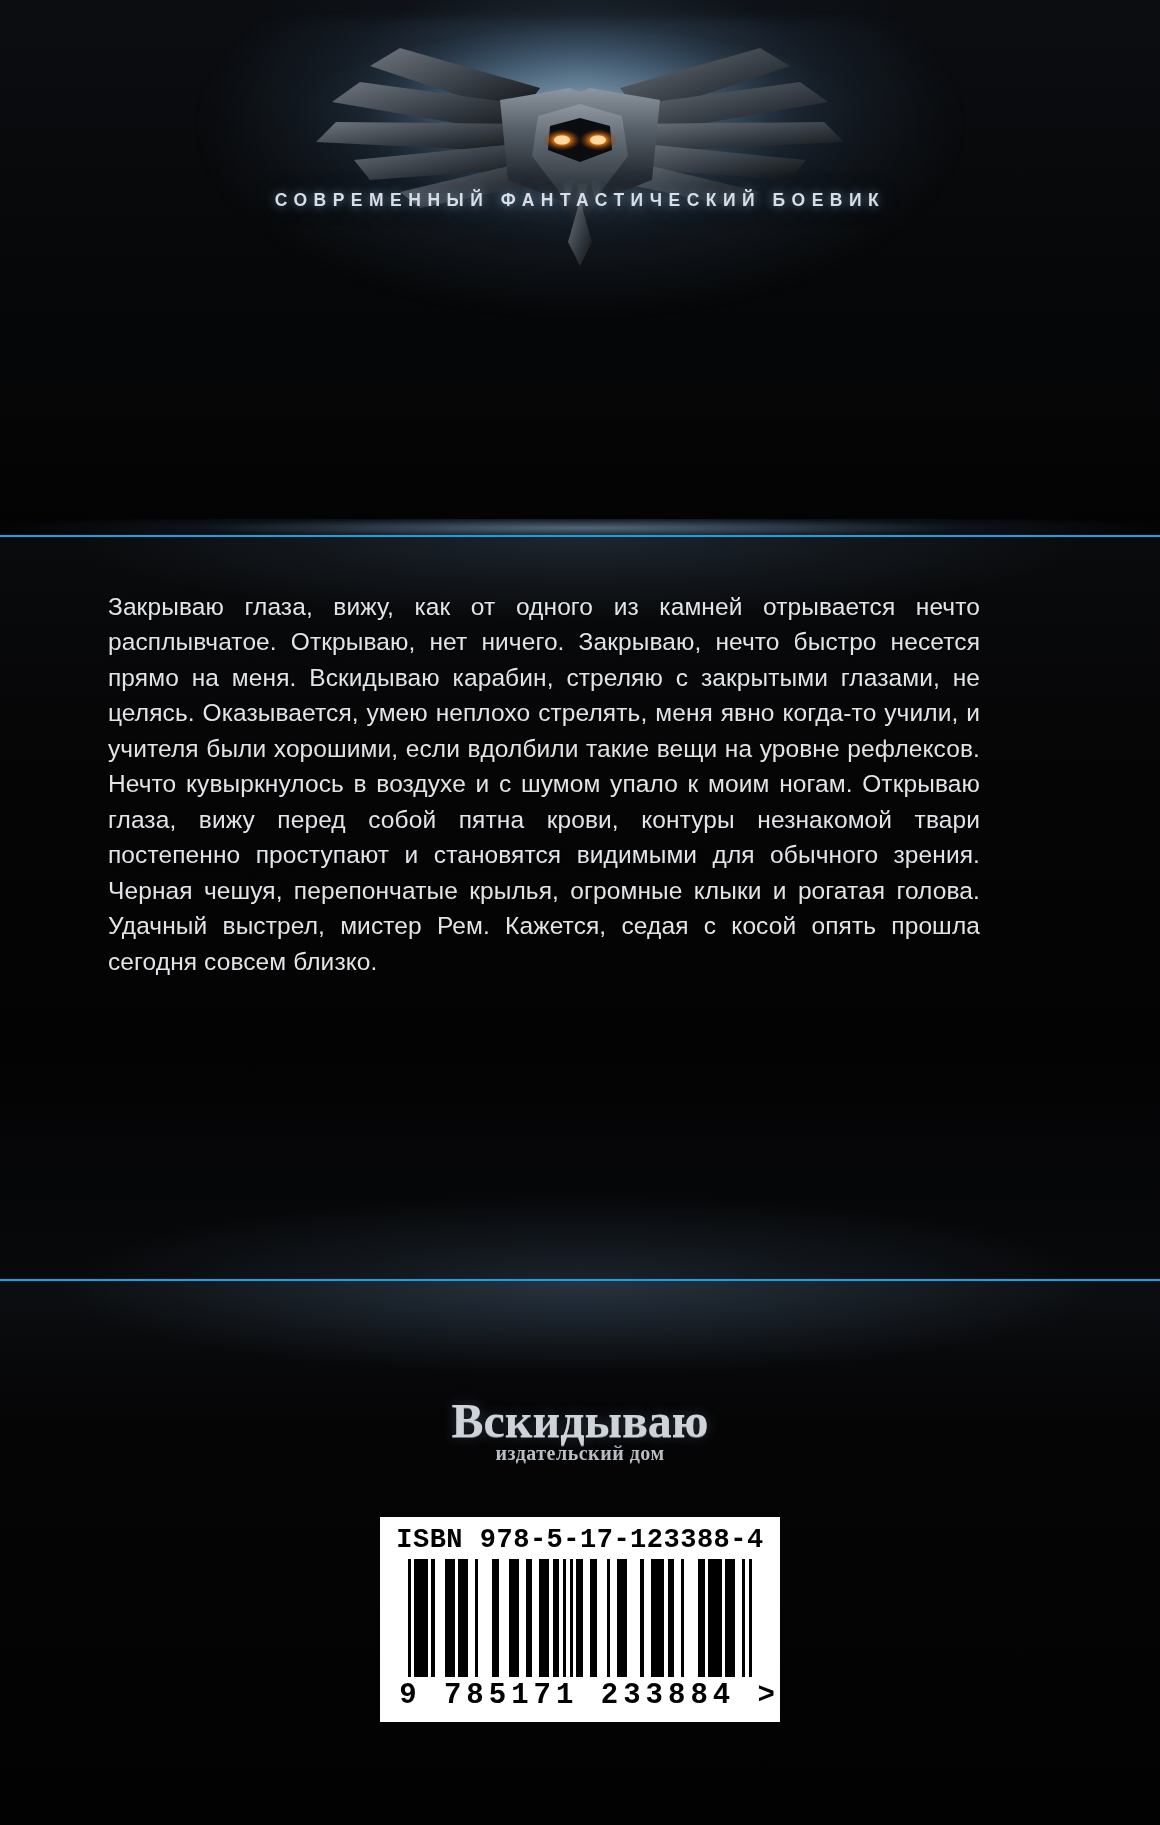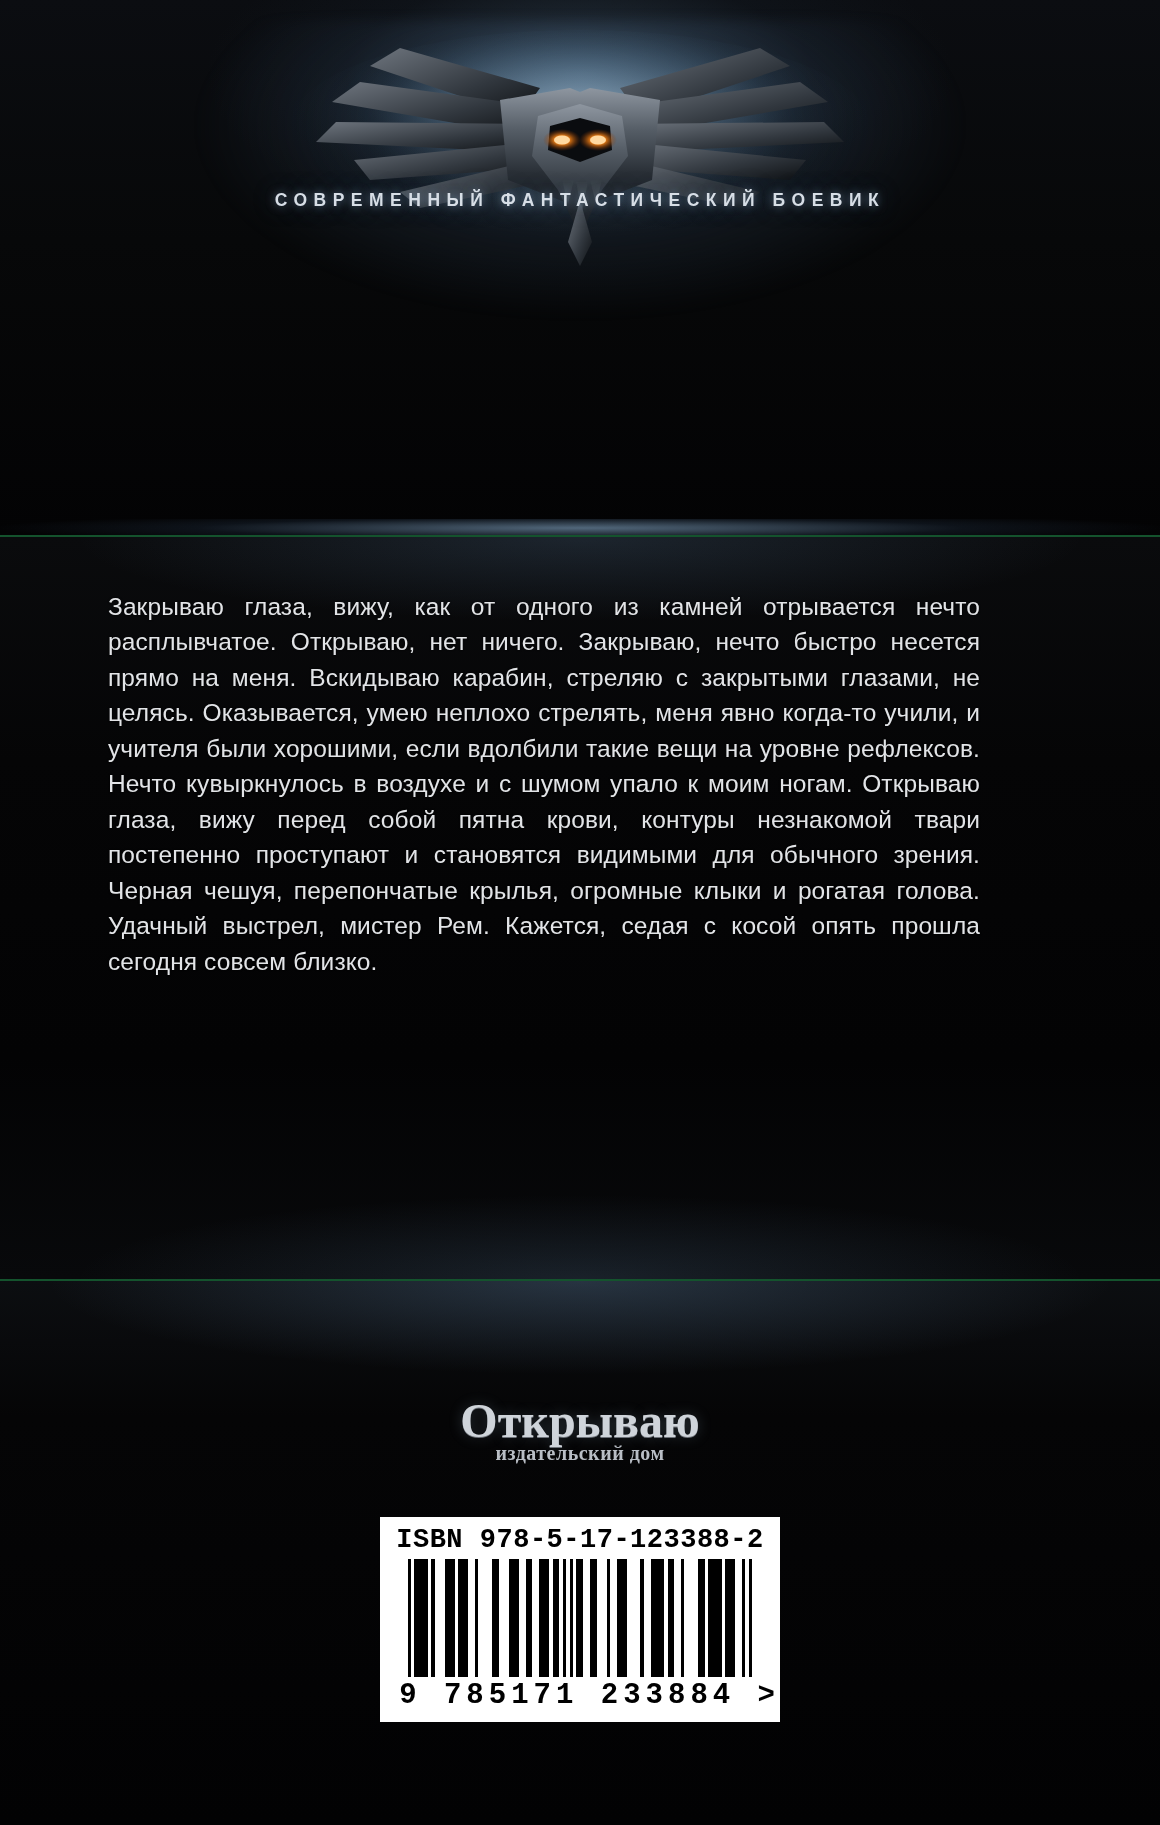--- a/index.html
+++ b/index.html
@@ -11,21 +11,21 @@
     width: 1160px;
     height: 1825px;
     font-family: "Liberation Sans", sans-serif;
     overflow: hidden;
   }
 
   .cover {
     position: relative;
     width: 1160px;
     height: 1825px;
-    background: #14532d;
+    background: #0ea5e9;
     overflow: hidden;
   }
 
   
   .top-panel {
     position: absolute;
     left: 0;
     top: 0;
     width: 1160px;
     height: 535px;
@@ -260,26 +260,26 @@
     <div class="series-line">СОВРЕМЕННЫЙ ФАНТАСТИЧЕСКИЙ БОЕВИК</div>
     <div class="panel-edge-glow edge-top-bottom"></div>
   </div>
 
   <div class="mid-panel">
     <p class="blurb">Закрываю глаза, вижу, как от одного из камней отрывается нечто расплывчатое. Открываю, нет ничего. Закрываю, нечто быстро несется прямо на меня. Вскидываю карабин, стреляю с закрытыми глазами, не целясь. Оказывается, умею неплохо стрелять, меня явно когда-то учили, и учителя были хорошими, если вдолбили такие вещи на уровне рефлексов. Нечто кувыркнулось в воздухе и с шумом упало к моим ногам. Открываю глаза, вижу перед собой пятна крови, контуры незнакомой твари постепенно проступают и становятся видимыми для обычного зрения. Черная чешуя, перепончатые крылья, огромные клыки и рогатая голова. Удачный выстрел, мистер Рем. Кажется, седая с косой опять прошла сегодня совсем близко.</p>
   </div>
 
   <div class="bottom-panel">
     <div class="publisher">
-      <div class="publisher-name">Открываю</div>
+      <div class="publisher-name">Вскидываю</div>
       <div class="publisher-sub">издательский дом</div>
     </div>
 
     <div class="isbn-block">
-      <div class="isbn-text">ISBN 978-5-17-123388-2</div>
+      <div class="isbn-text">ISBN 978-5-17-123388-4</div>
       <div class="barcode" id="barcode">
           <div class="space" style="width: 3.63636%;"></div>
           <div class="bar" style="width: 0.909091%;"></div>
           <div class="space" style="width: 0.909091%;"></div>
           <div class="bar" style="width: 0.909091%;"></div>
           <div class="bar" style="width: 2.72727%;"></div>
           <div class="space" style="width: 0.909091%;"></div>
           <div class="bar" style="width: 0.909091%;"></div>
           <div class="space" style="width: 1.81818%;"></div>
           <div class="space" style="width: 0.909091%;"></div>

